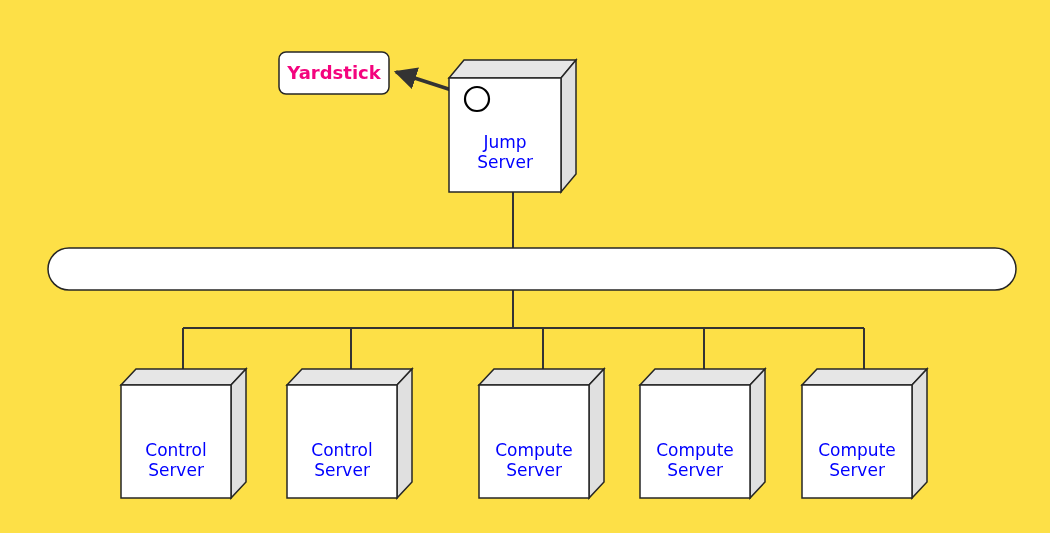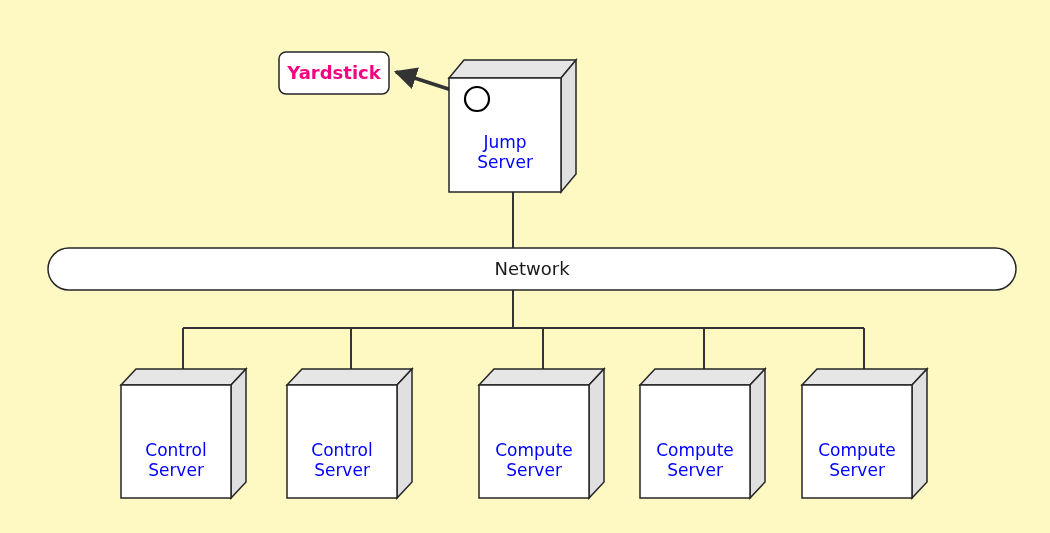--- a/index.html
+++ b/index.html
@@ -4,21 +4,21 @@
 <style>
   html, body {
     margin: 0;
     padding: 0;
     background: #000000;
   }
   #canvas {
     position: relative;
     width: 1050px;
     height: 533px;
-    background: #fef9c3;
+    background: #fde047;
     overflow: hidden;
     font-family: "DejaVu Sans", sans-serif;
   }
   #svg-layer {
     position: absolute;
     left: 0;
     top: 0;
     width: 1050px;
     height: 533px;
   }
@@ -114,21 +114,20 @@
       <polygon points="912,385 927,369 927,482 912,498" fill="#e0e0e0" stroke="#262626" stroke-width="1.5"></polygon>
       <rect x="802" y="385" width="110" height="113" fill="#ffffff" stroke="#262626" stroke-width="1.5"></rect>
     </g>
   </svg>
 
   <div class="node-label yardstick-label" style="left:279px; top:62px; width:110px;">Yardstick</div>
 
   <div class="node-label server-label" style="left:449px; top:112px; width:112px;">Jump
 Server</div>
 
-  <div class="node-label network-label" style="left:48px; top:258px; width:968px;">Network</div>
 
   <div class="node-label server-label" style="left:121px; top:420px; width:110px;">Control
 Server</div>
 
   <div class="node-label server-label" style="left:287px; top:420px; width:110px;">Control
 Server</div>
 
   <div class="node-label server-label" style="left:479px; top:420px; width:110px;">Compute
 Server</div>
 

